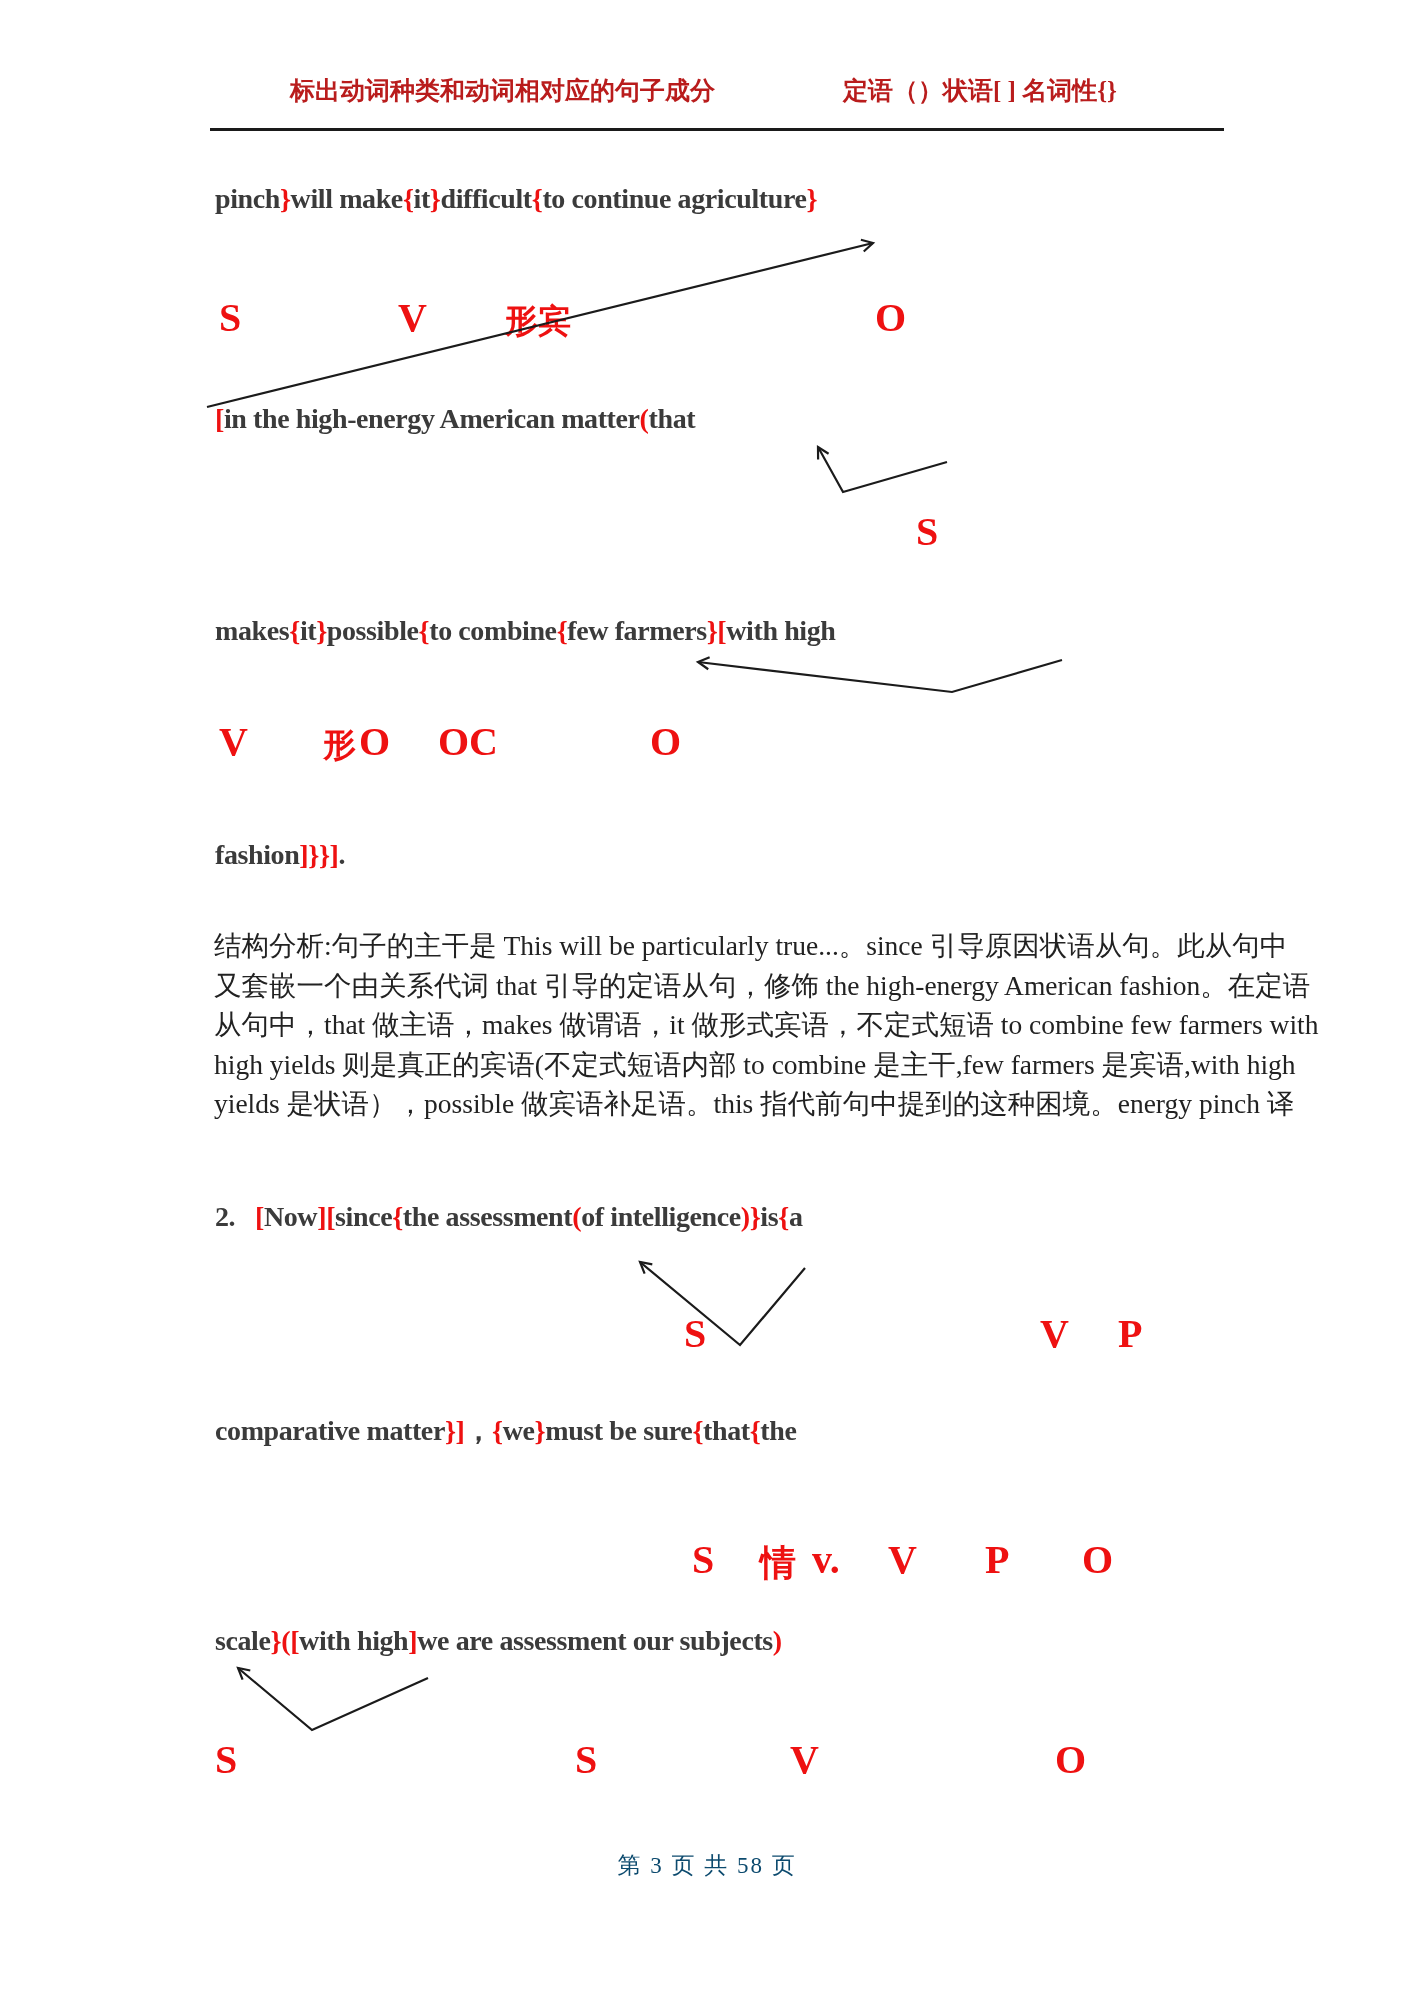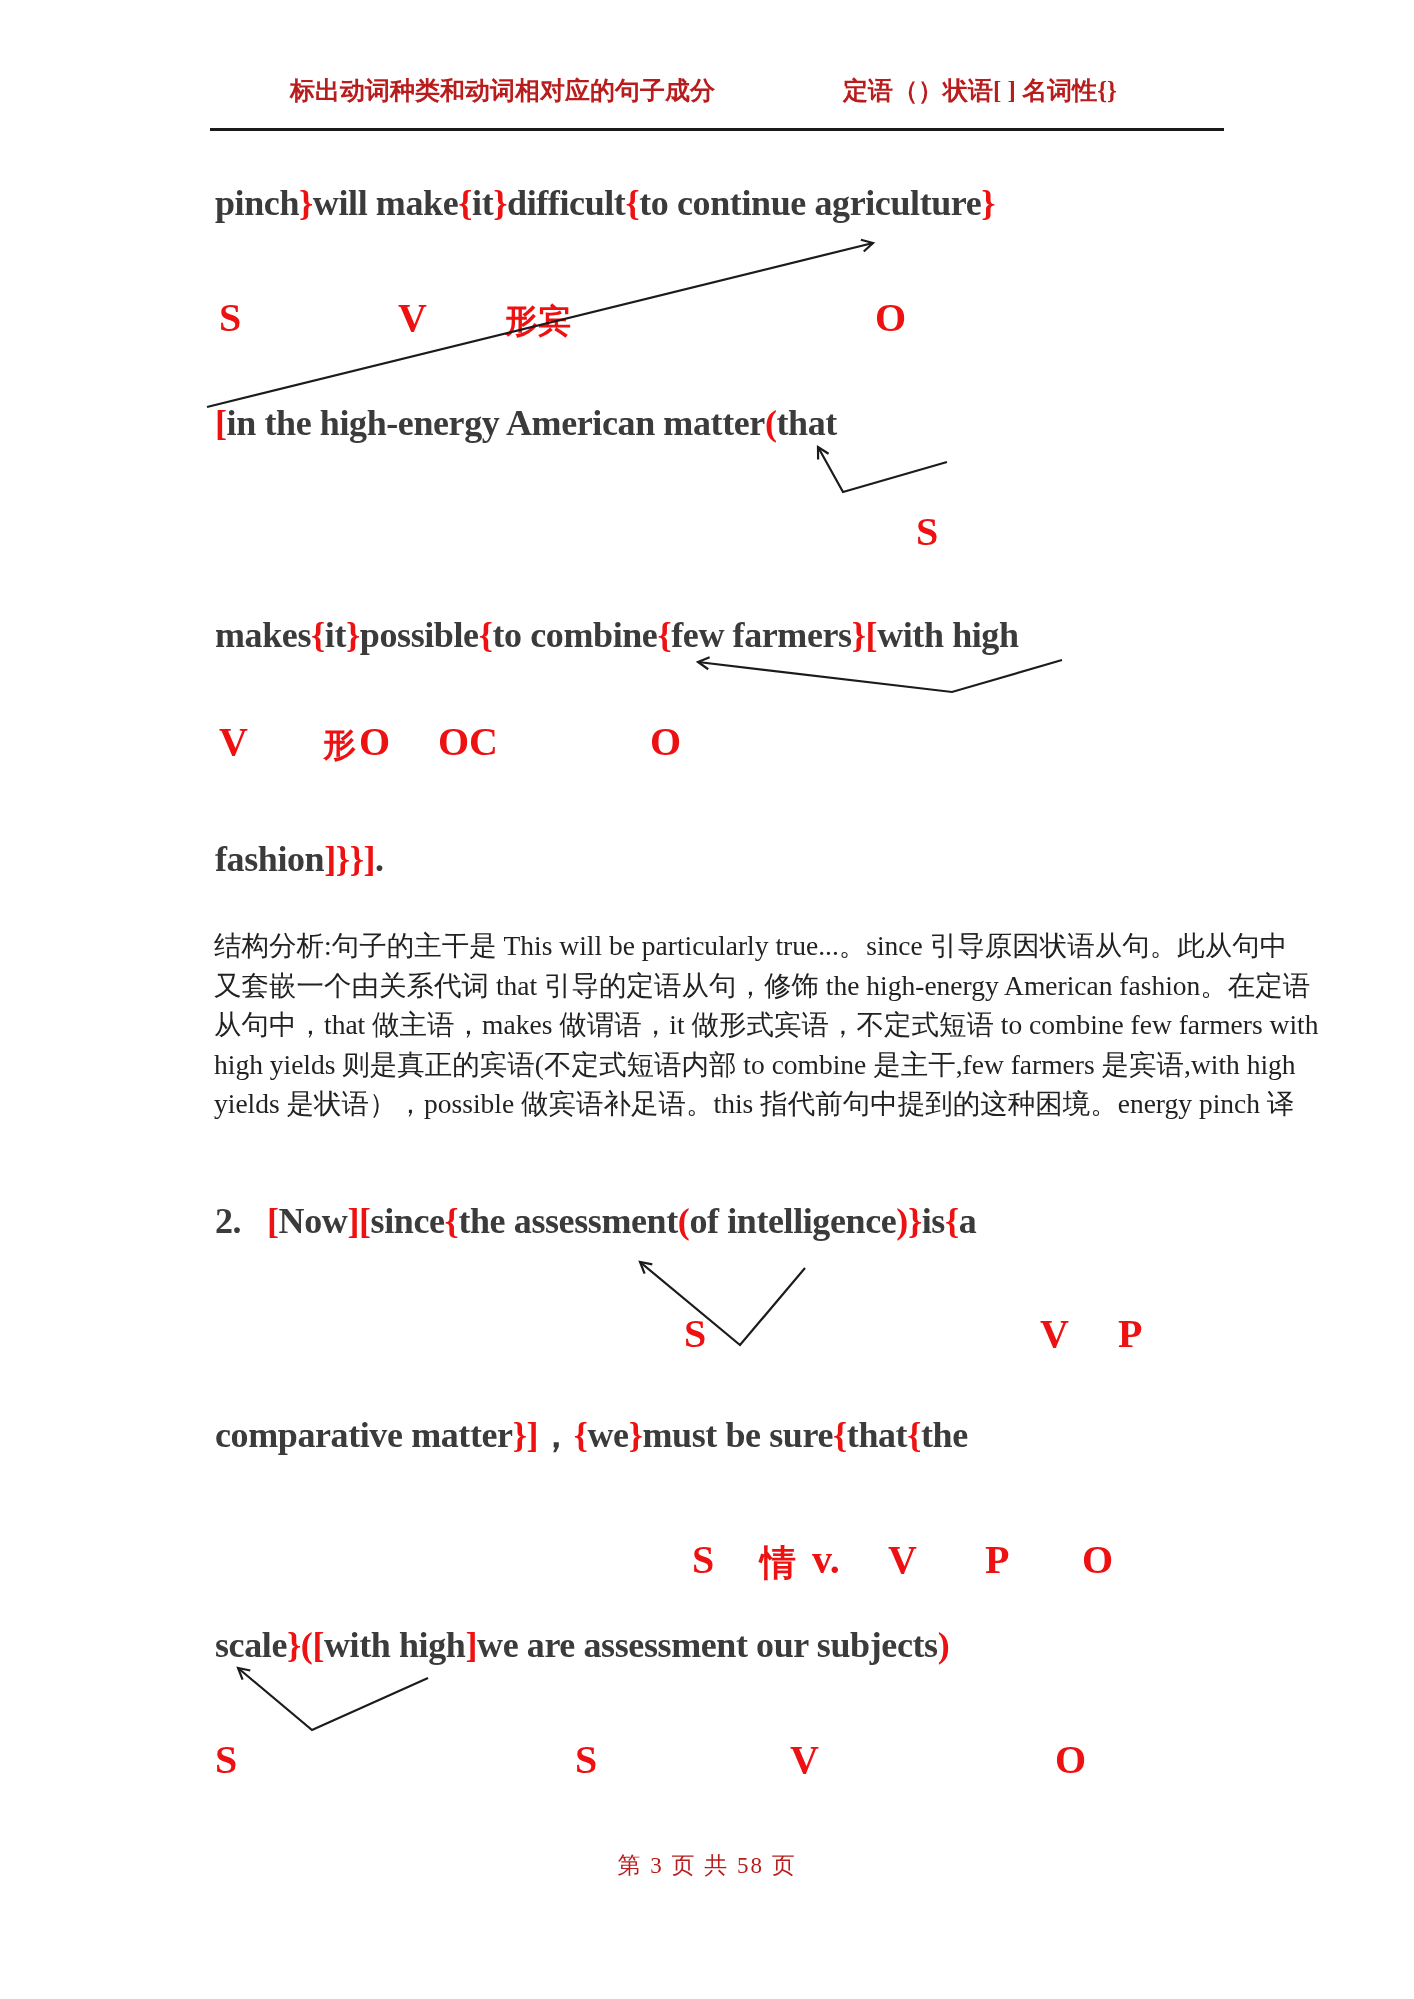--- a/index.html
+++ b/index.html
@@ -19,21 +19,21 @@
     white-space:pre;
   }
   .hdr-rule{
     position:absolute;
     left:210px;top:128px;width:1014px;height:3px;
     background:#1a1a1a;
   }
   .sentence{
     position:absolute;
     left:215px;
-    font-size:36px;
+    font-size:28px;
     font-weight:bold;
     line-height:1.18;
     letter-spacing:-0.4px;
     white-space:pre;
     color:var(--dark,#3b3b3b);
   }
   .sentence .red{color:var(--red,#ee1111);}
   .sentence .dark{color:var(--dark,#3b3b3b);}
   .annot{
     position:absolute;
@@ -52,21 +52,21 @@
     line-height:39.6px;
     color:#222222;
   }
   .analysis div{white-space:nowrap;}
   .footer{
     position:absolute;
     left:0;top:1850px;width:1414px;
     text-align:center;
     font-size:23px;
     letter-spacing:2px;
-    color:#b91c1c;
+    color:#0c4a6e;
   }
   svg.arrows{
     position:absolute;left:0;top:0;
     pointer-events:none;
   }
   svg.arrows polyline{
     fill:none;
     stroke:#1b1b1b;
     stroke-width:2.2;
   }

